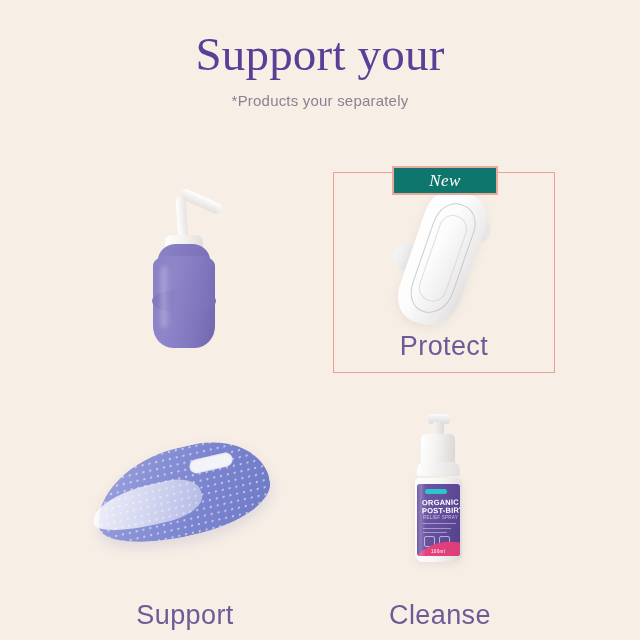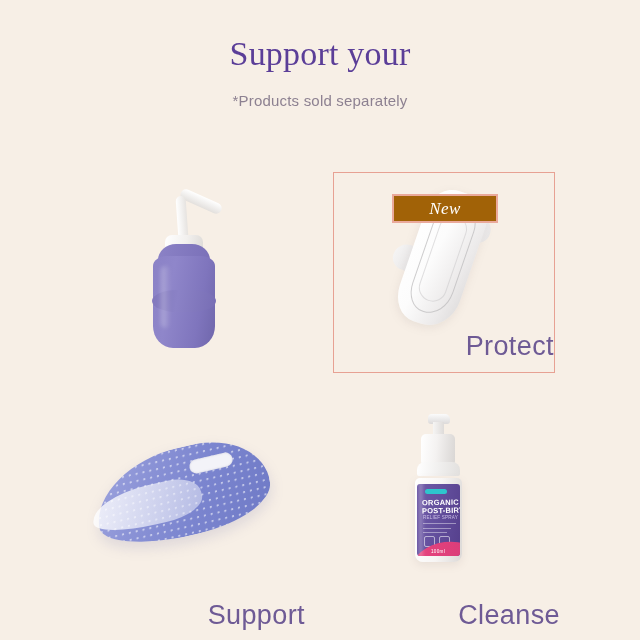--- a/index.html
+++ b/index.html
@@ -19,21 +19,21 @@
   .header {
     position: absolute;
     left: 0;
     top: 30px;
     width: 640px;
     text-align: center;
   }
   .headline {
     font-family: "Liberation Serif", serif;
     color: #5b3e98;
-    font-size: 34px;
+    font-size: 47px;
     line-height: 48px;
     letter-spacing: 0.2px;
     margin: 0;
     font-weight: 400;
   }
   .headline .line2 { display: block; }
   .subtitle {
     margin: 14px 0 0 0;
     font-family: "Liberation Sans", sans-serif;
     font-size: 15px;
@@ -68,37 +68,37 @@
     position: absolute;
     left: 0; right: 0; top: 0;
     height: 180px;
   }
   .cell-protect .stage { height: 150px; top: 6px; }
 
   .caption {
     position: absolute;
     left: 0; right: 0;
     bottom: 14px;
-    text-align: right;
+    text-align: center;
     font-family: "Liberation Sans", sans-serif;
     font-size: 27px;
     color: #6e5a95;
     letter-spacing: 0.4px;
     font-weight: 400;
   }
   .cell-protect .caption { bottom: 10px; }
 
   
   .new-badge {
     position: absolute;
     left: 392px;
-    top: 194px;
+    top: 166px;
     width: 106px;
     height: 29px;
-    background: #a16207;
+    background: #0f766e;
     border: 2px solid #eaa99b;
     box-sizing: border-box;
     display: flex;
     align-items: center;
     justify-content: center;
     z-index: 5;
   }
   .new-badge span {
     font-family: "Liberation Serif", serif;
     font-style: italic;
@@ -417,21 +417,21 @@
     filter: blur(1.5px);
   }
 </style>
 </head>
 <body>
 
 <div class="header">
   <h1 class="headline">
     <span>Support your</span>
   </h1>
-  <p class="subtitle">*Products sold separately</p>
+  <p class="subtitle">*Products your separately</p>
 </div>
 
 <div class="new-badge">
   <span>New</span>
 </div>
 
 <div class="grid">
 
   <div class="cell cell-cleanse">
     <div class="stage">

